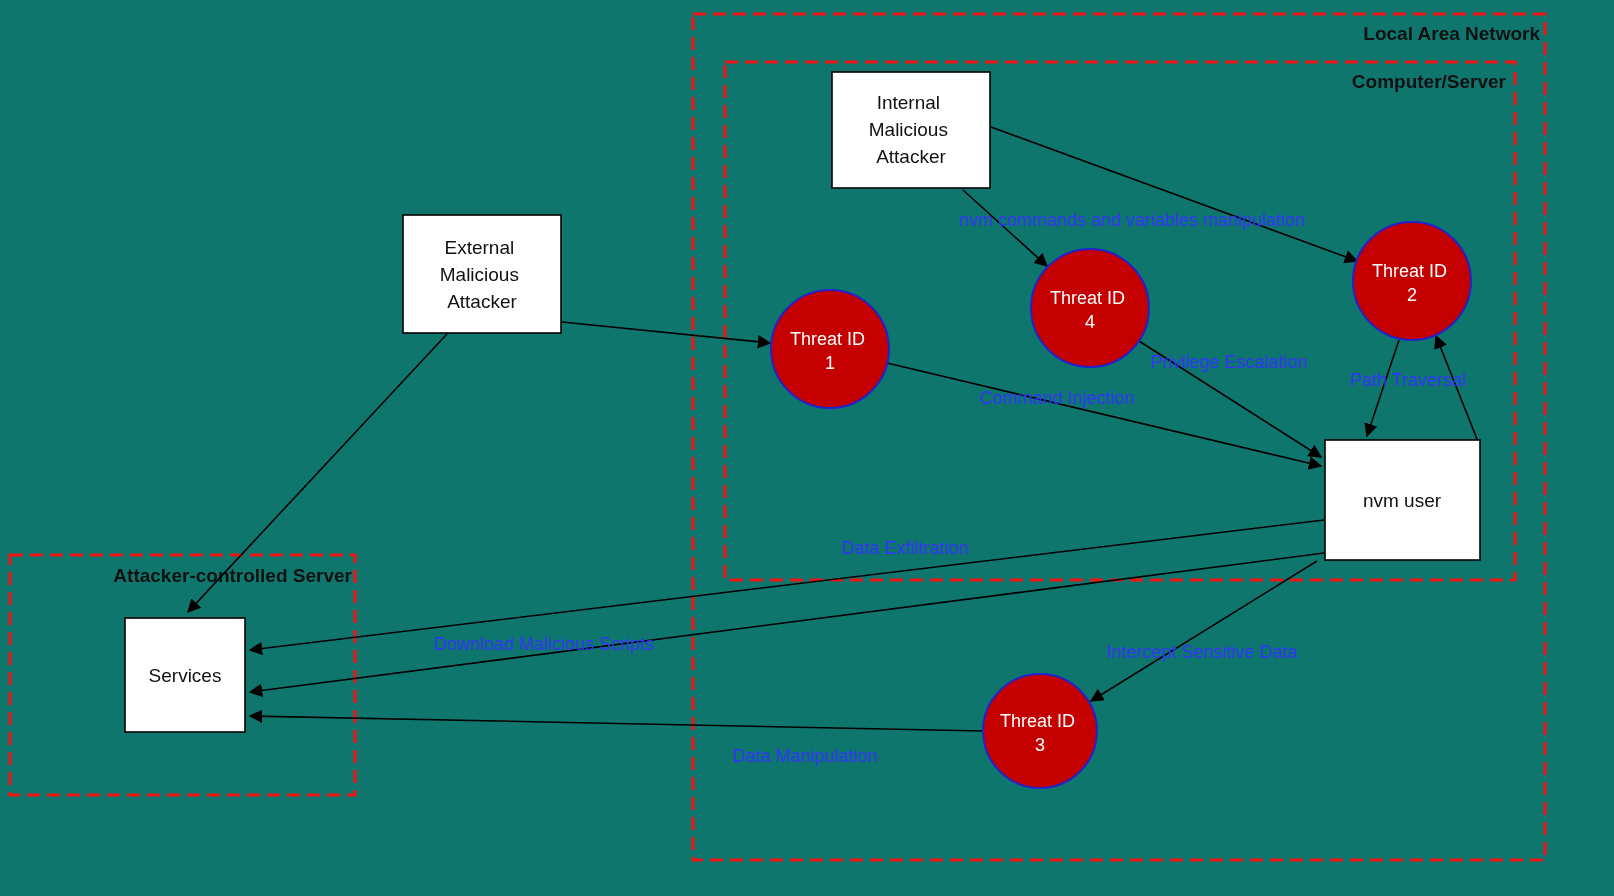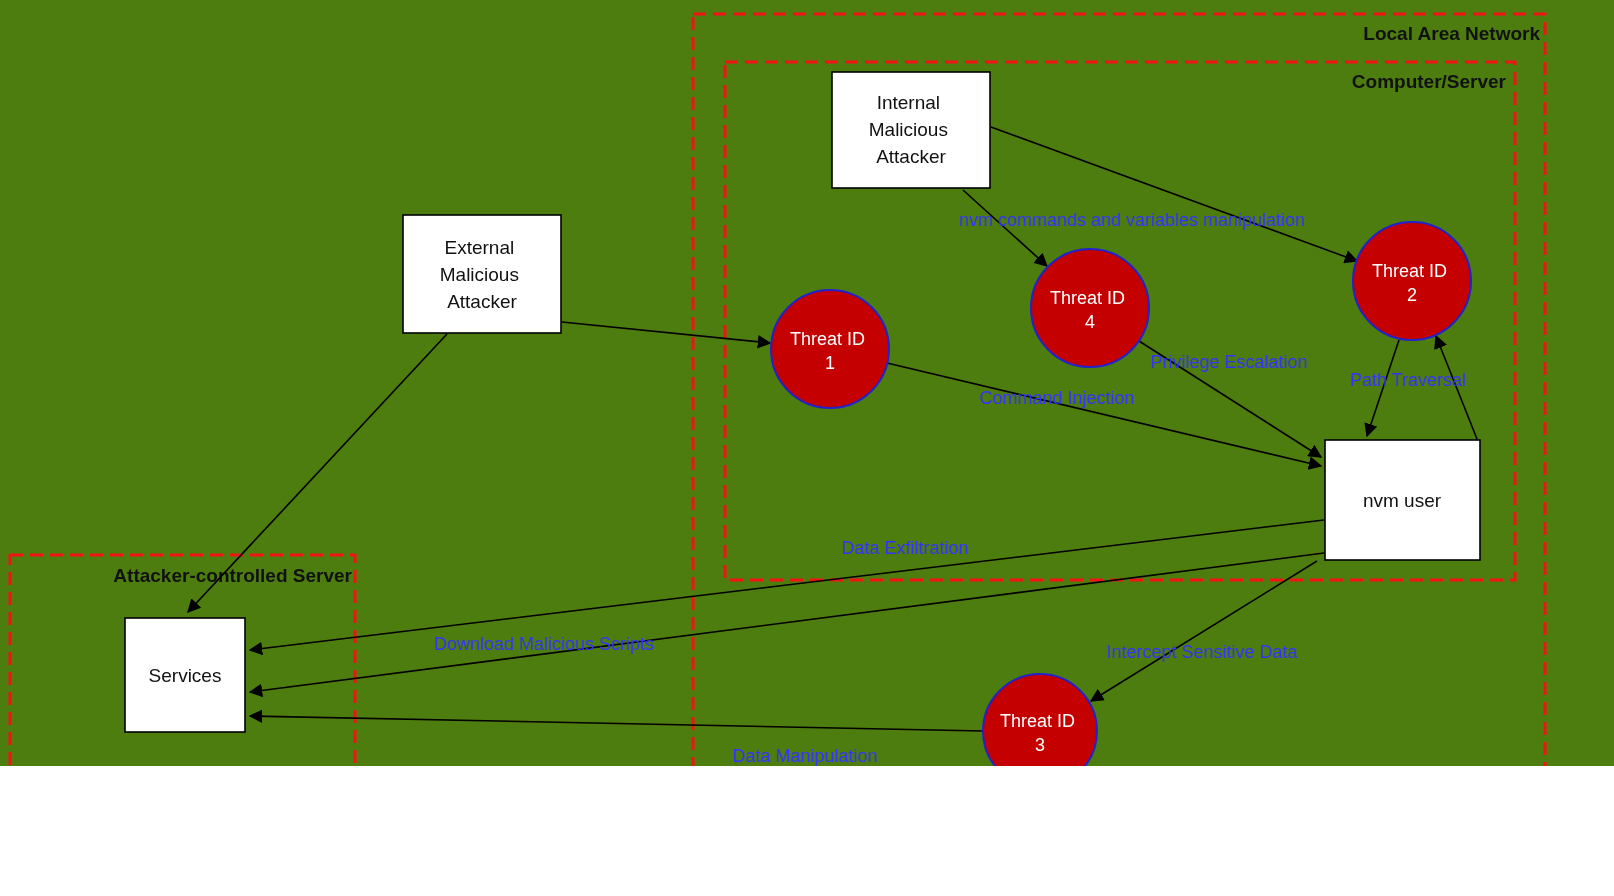--- a/index.html
+++ b/index.html
@@ -3,22 +3,22 @@
 <meta charset="utf-8">
 <style>
   html, body {
     margin: 0;
     padding: 0;
     background: #ffffff;
   }
   .stage {
     position: relative;
     width: 1614px;
-    height: 766px;
-    background: #4d7c0f;
+    height: 896px;
+    background: #0f766e;
     font-family: "Liberation Sans", sans-serif;
     overflow: hidden;
   }
   svg { display: block; }
   svg text {
     font-family: "Liberation Sans", sans-serif;
     text-anchor: middle;
   }
   .boundary {
     fill: none;

